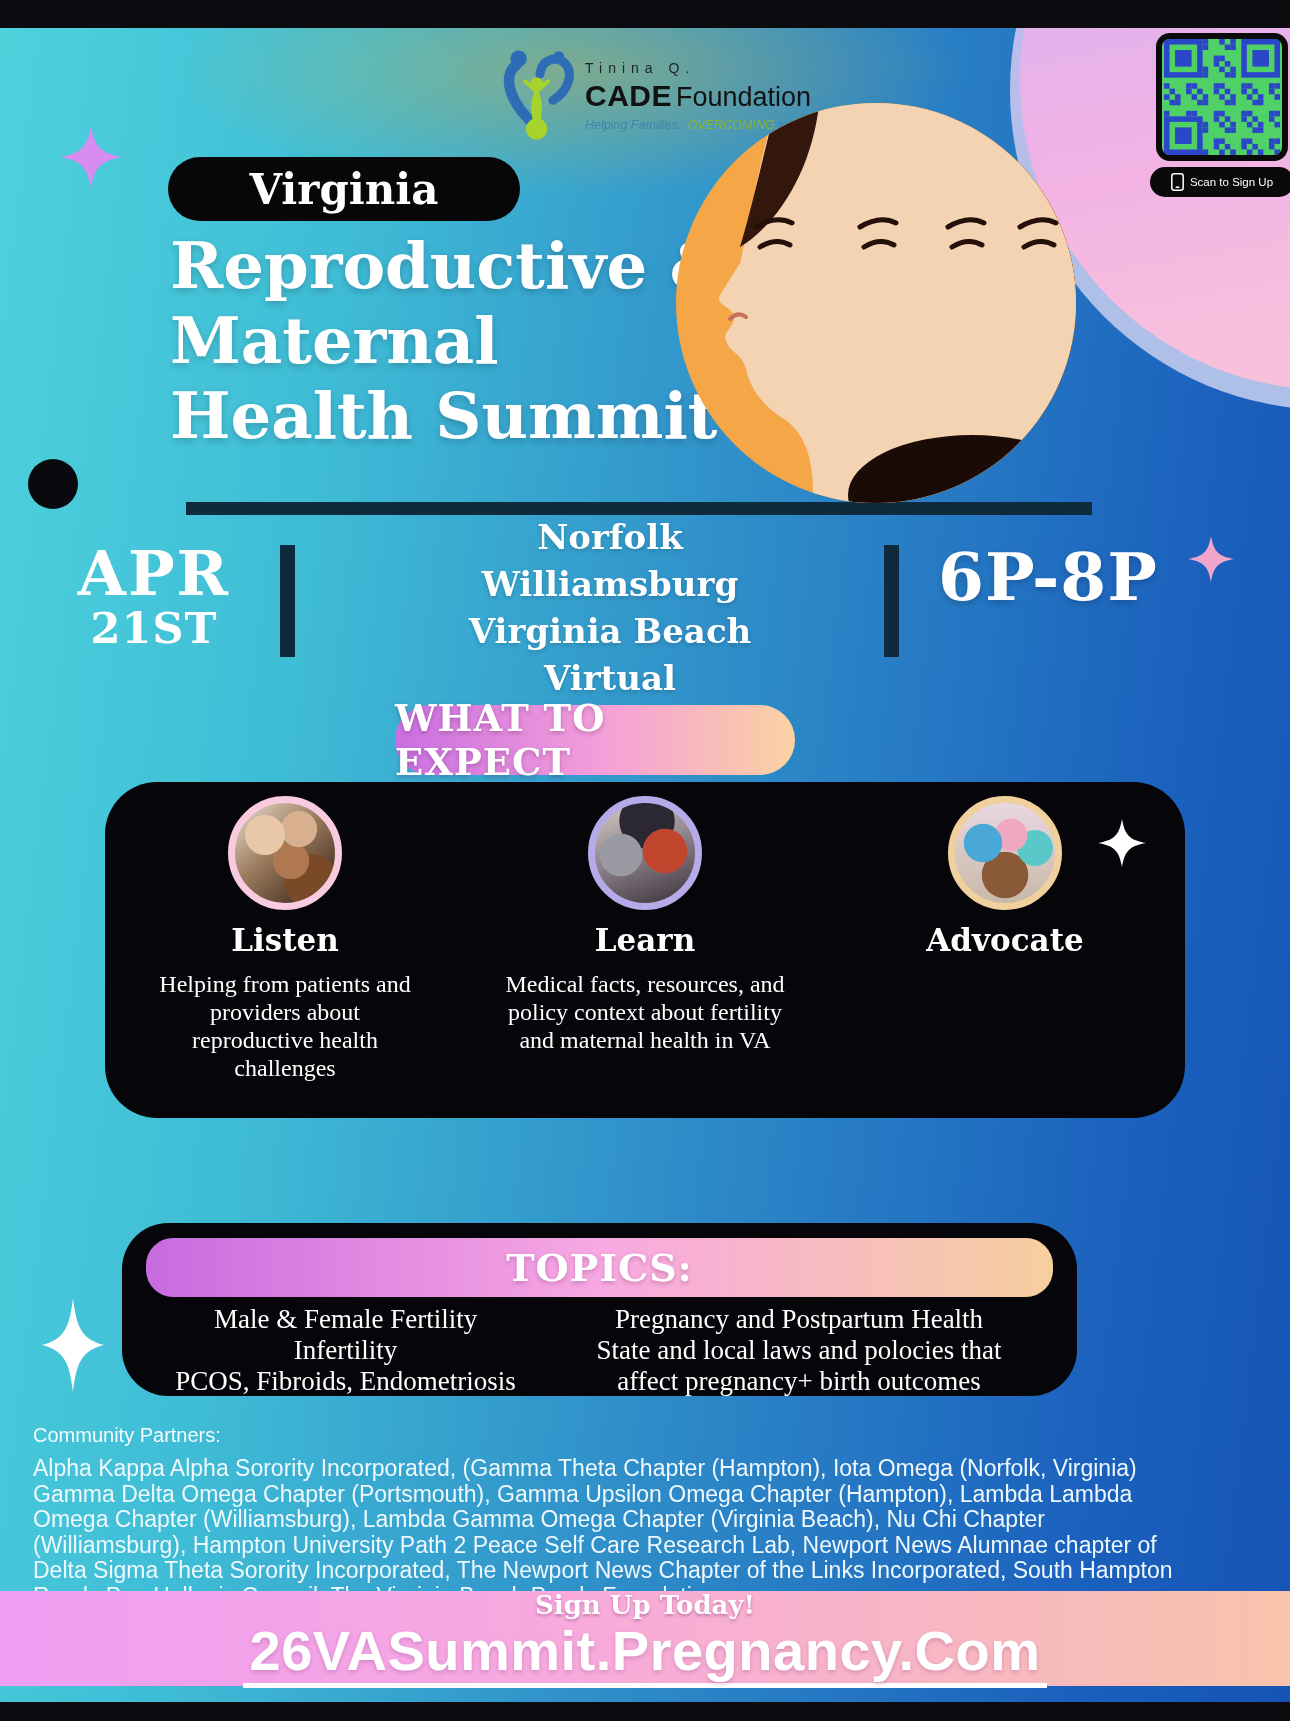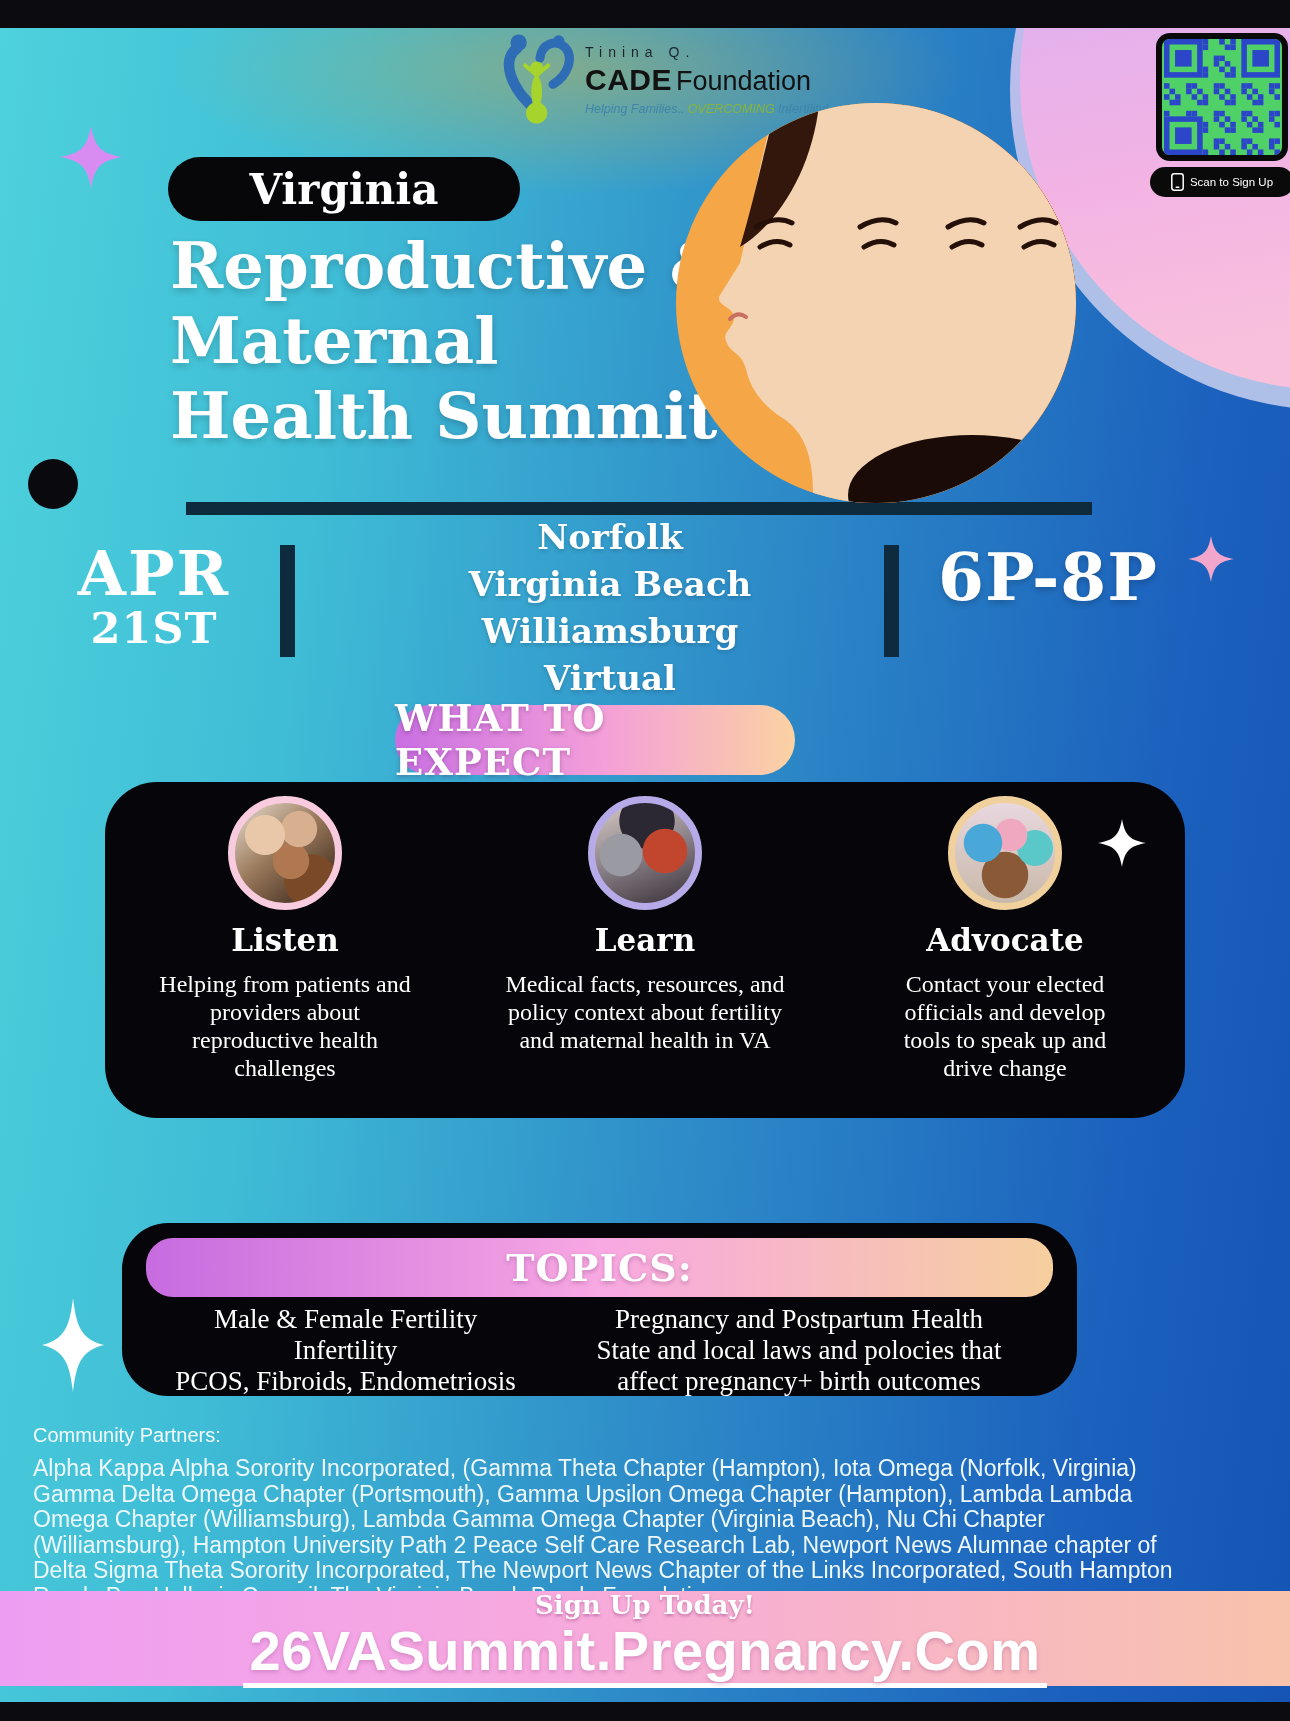--- a/index.html
+++ b/index.html
@@ -26,21 +26,21 @@
   
   .sparkle{position:absolute;}
   .sparkle svg{width:100%;height:100%;display:block;}
   .sp-purple{left:60px;top:126px;width:62px;height:62px;color:#d88bf0;}
   .sp-pink{left:1188px;top:534px;width:46px;height:50px;color:#f2a6cc;}
   .sp-white-r{left:1098px;top:818px;width:48px;height:50px;color:#ffffff;}
   .sp-white-l{left:42px;top:1298px;width:62px;height:94px;color:#ffffff;}
   .black-dot{position:absolute;left:28px;top:459px;width:50px;height:50px;border-radius:50%;background:#0a0a0e;}
 
   
-  .logo{position:absolute;left:494px;top:32px;display:flex;gap:9px;align-items:flex-start;}
+  .logo{position:absolute;left:494px;top:48px;display:flex;gap:9px;align-items:flex-start;}
   .logo-heart{width:82px;height:94px;}
   .logo-text{padding-top:12px;}
   .brand-top{font-size:14px;letter-spacing:6px;color:#1b2430;font-weight:500;}
   .brand-main{margin-top:3px;color:#121212;}
   .brand-main b{font-size:30px;font-weight:800;letter-spacing:.5px;}
   .brand-main span{font-size:27px;font-weight:400;margin-left:4px;}
   .tagline{margin-top:5px;font-size:12.5px;font-style:italic;color:#3d85ab;}
   .tagline em{font-style:italic;color:#86b43a;}
 
   
@@ -317,22 +317,22 @@
   </div>
   <div class="rule"></div>
 
   <div class="date-col slab">
     <div class="date-month">APR</div>
     <div class="date-day">21ST</div>
   </div>
   <div class="vdiv d1"></div>
   <div class="locations slab">
     <div>Norfolk</div>
+    <div>Williamsburg</div>
     <div>Virginia Beach</div>
-    <div>Williamsburg</div>
     <div>Virtual</div>
   </div>
   <div class="vdiv d2"></div>
   <div class="time slab">6P-8P</div>
   <div class="sparkle sp-pink">
       <svg viewBox="0 0 100 100">
         <path fill="currentColor" d="M50 0 C56 34 66 44 100 50 C66 56 56 66 50 100 C44 66 34 56 0 50 C34 44 44 34 50 0 Z"></path>
       </svg>
     </div>
 
@@ -344,21 +344,20 @@
       <div class="card-body">Helping from patients and providers about reproductive health challenges</div>
     </div>
     <div class="card">
       <div class="card-photo"></div>
       <div class="card-title">Learn</div>
       <div class="card-body">Medical facts, resources, and policy context about fertility and maternal health in VA</div>
     </div>
     <div class="card">
       <div class="card-photo"></div>
       <div class="card-title">Advocate</div>
-      <div class="card-body">Contact your elected officials and develop tools to speak up and drive change</div>
     </div>
   </div>
 
   <div class="panel topics">
     <div class="topics-pill">TOPICS:</div>
     <div class="topics-row">
       <div class="topics-col left">
         <div>Male &amp; Female Fertility</div>
         <div>Infertility</div>
         <div>PCOS, Fibroids, Endometriosis</div>

